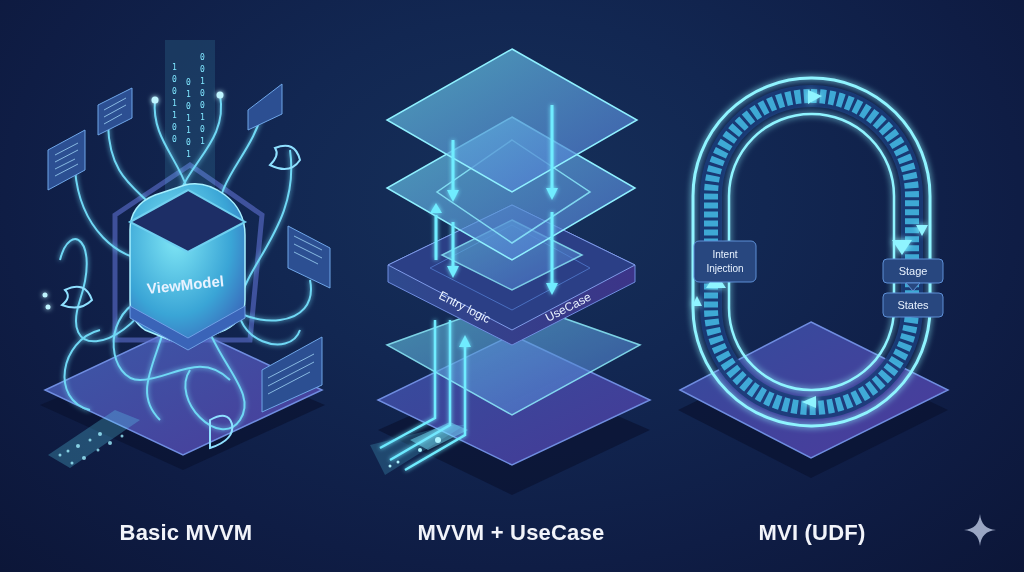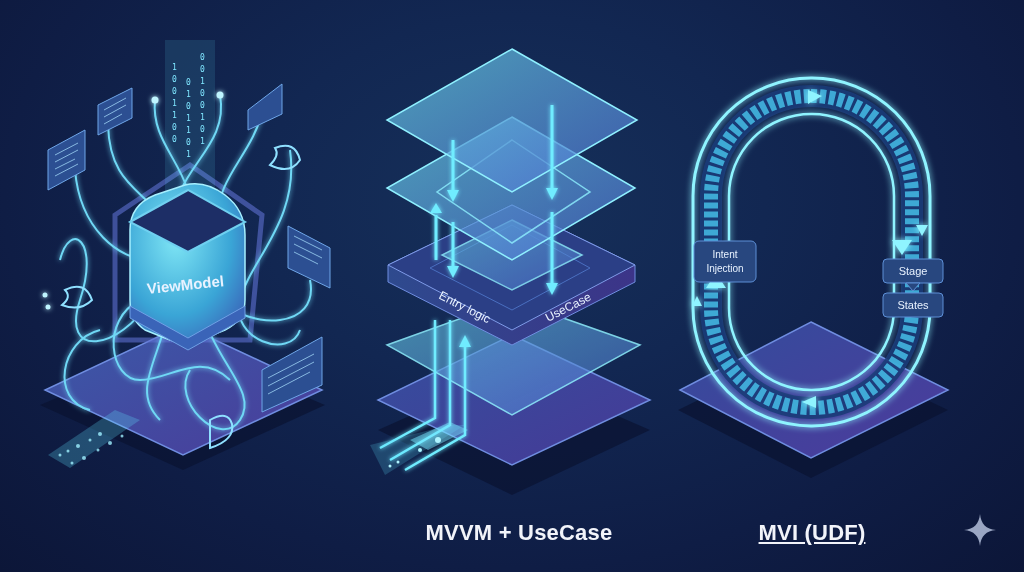--- a/index.html
+++ b/index.html
@@ -141,20 +141,21 @@
           <circle cx="90" cy="440" r="1.5"></circle>
           <circle cx="100" cy="434" r="2"></circle>
         <circle cx="72" cy="463" r="1.5"></circle>
           <circle cx="84" cy="458" r="2"></circle>
           <circle cx="98" cy="450" r="1.5"></circle>
           <circle cx="110" cy="443" r="2"></circle>
           <circle cx="122" cy="436" r="1.5"></circle>
       </g>
     </g>
   </svg>
+  <div class="caption" style="left:0; width:372px;">Basic MVVM</div>
 </div>
 
 <div class="panel" style="left:350px; width:330px;">
   <svg width="330" height="520" viewBox="0 0 330 520">
     <defs>
       <linearGradient id="glass" x1="0" y1="0" x2="1" y2="1">
         <stop offset="0" stop-color="#62c8dc" stop-opacity="0.75"></stop>
         <stop offset="1" stop-color="#4f6ed0" stop-opacity="0.7"></stop>
       </linearGradient>
       <linearGradient id="plat2" x1="0" y1="0" x2="1" y2="1">
@@ -217,21 +218,21 @@
       <polygon points="20,445 100,425 115,425 35,475" fill="#5fe3ff" opacity="0.2"></polygon>
       <polygon points="60,440 100,422 118,430 78,450" fill="#78e8ff" opacity="0.5"></polygon>
       <g fill="#aff4ff">
           <circle cx="70" cy="450" r="2"></circle>
           <circle cx="88" cy="440" r="3"></circle>
           <circle cx="48" cy="462" r="1.5"></circle>
           <circle cx="40" cy="466" r="1.5"></circle>
         </g>
     </g>
   </svg>
-  <div class="caption" style="left:8px; width:322px;">MVVM + UseCase</div>
+  <div class="caption" style="left:0; width:322px;">MVVM + UseCase</div>
 </div>
 
 <div class="panel" style="left:656px; width:344px;">
   <svg width="344" height="520" viewBox="0 0 344 520">
     <defs>
       <linearGradient id="plat3" x1="0" y1="0" x2="1" y2="1">
         <stop offset="0" stop-color="#334d9c"></stop>
         <stop offset="1" stop-color="#4d3a9c"></stop>
       </linearGradient>
       <filter id="glow3" x="-50%" y="-50%" width="200%" height="200%">
@@ -270,18 +271,18 @@
       <rect x="227" y="259" width="60" height="24" rx="4" fill="#28477f" stroke="#5d8fd6" stroke-width="1"></rect>
       <polygon points="250,283 264,283 257,291" fill="#28477f" stroke="#5d8fd6" stroke-width="1"></polygon>
       <text class="svg-label" x="257" y="275" text-anchor="middle" font-size="11">Stage</text>
     </g>
 
     <g>
       <rect x="227" y="293" width="60" height="24" rx="4" fill="#28477f" stroke="#5d8fd6" stroke-width="1"></rect>
       <text class="svg-label" x="257" y="309" text-anchor="middle" font-size="11">States</text>
     </g>
   </svg>
-  <div class="caption" style="left:0; width:312px;text-decoration:underline;">MVI (UDF)</div>
+  <div class="caption" style="left:0; width:312px;">MVI (UDF)</div>
 </div>
 
 <svg class="sparkle" viewBox="0 0 36 36">
   <path d="M18,2 C19,12 24,17 34,18 C24,19 19,24 18,34 C17,24 12,19 2,18 C12,17 17,12 18,2 Z" fill="#9aa6c3"></path>
 </svg>
 
 </body></html>

